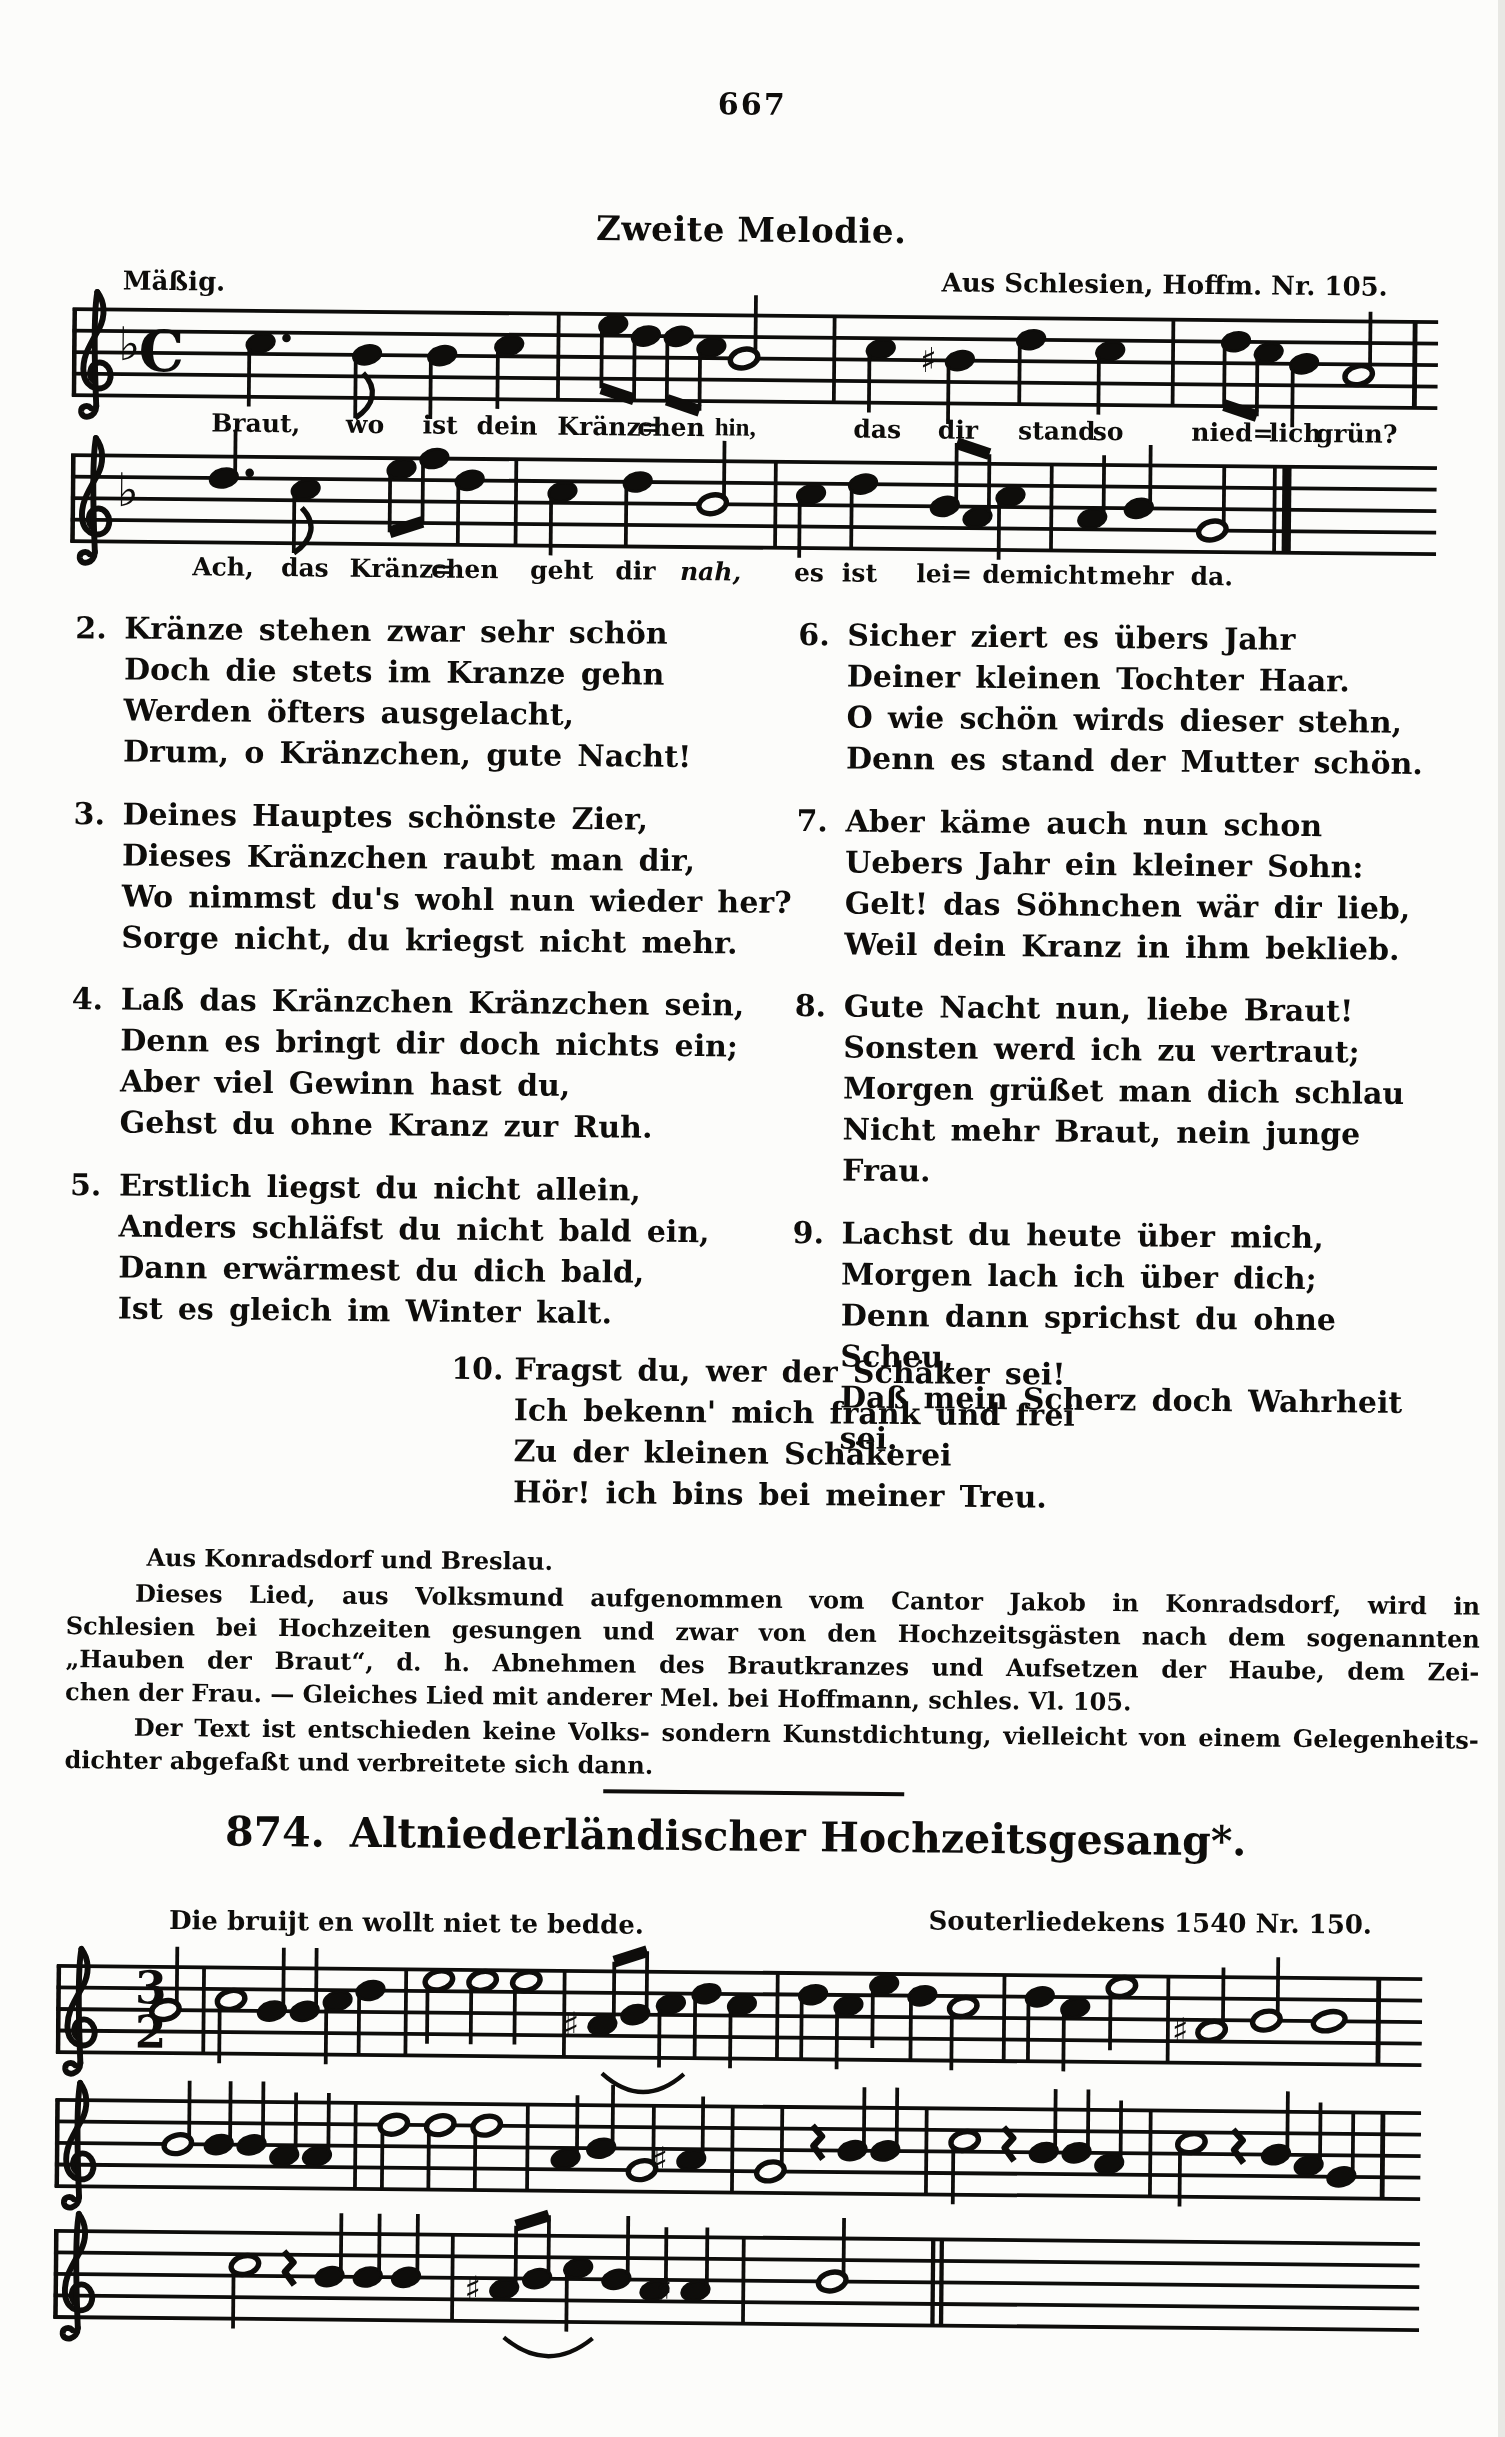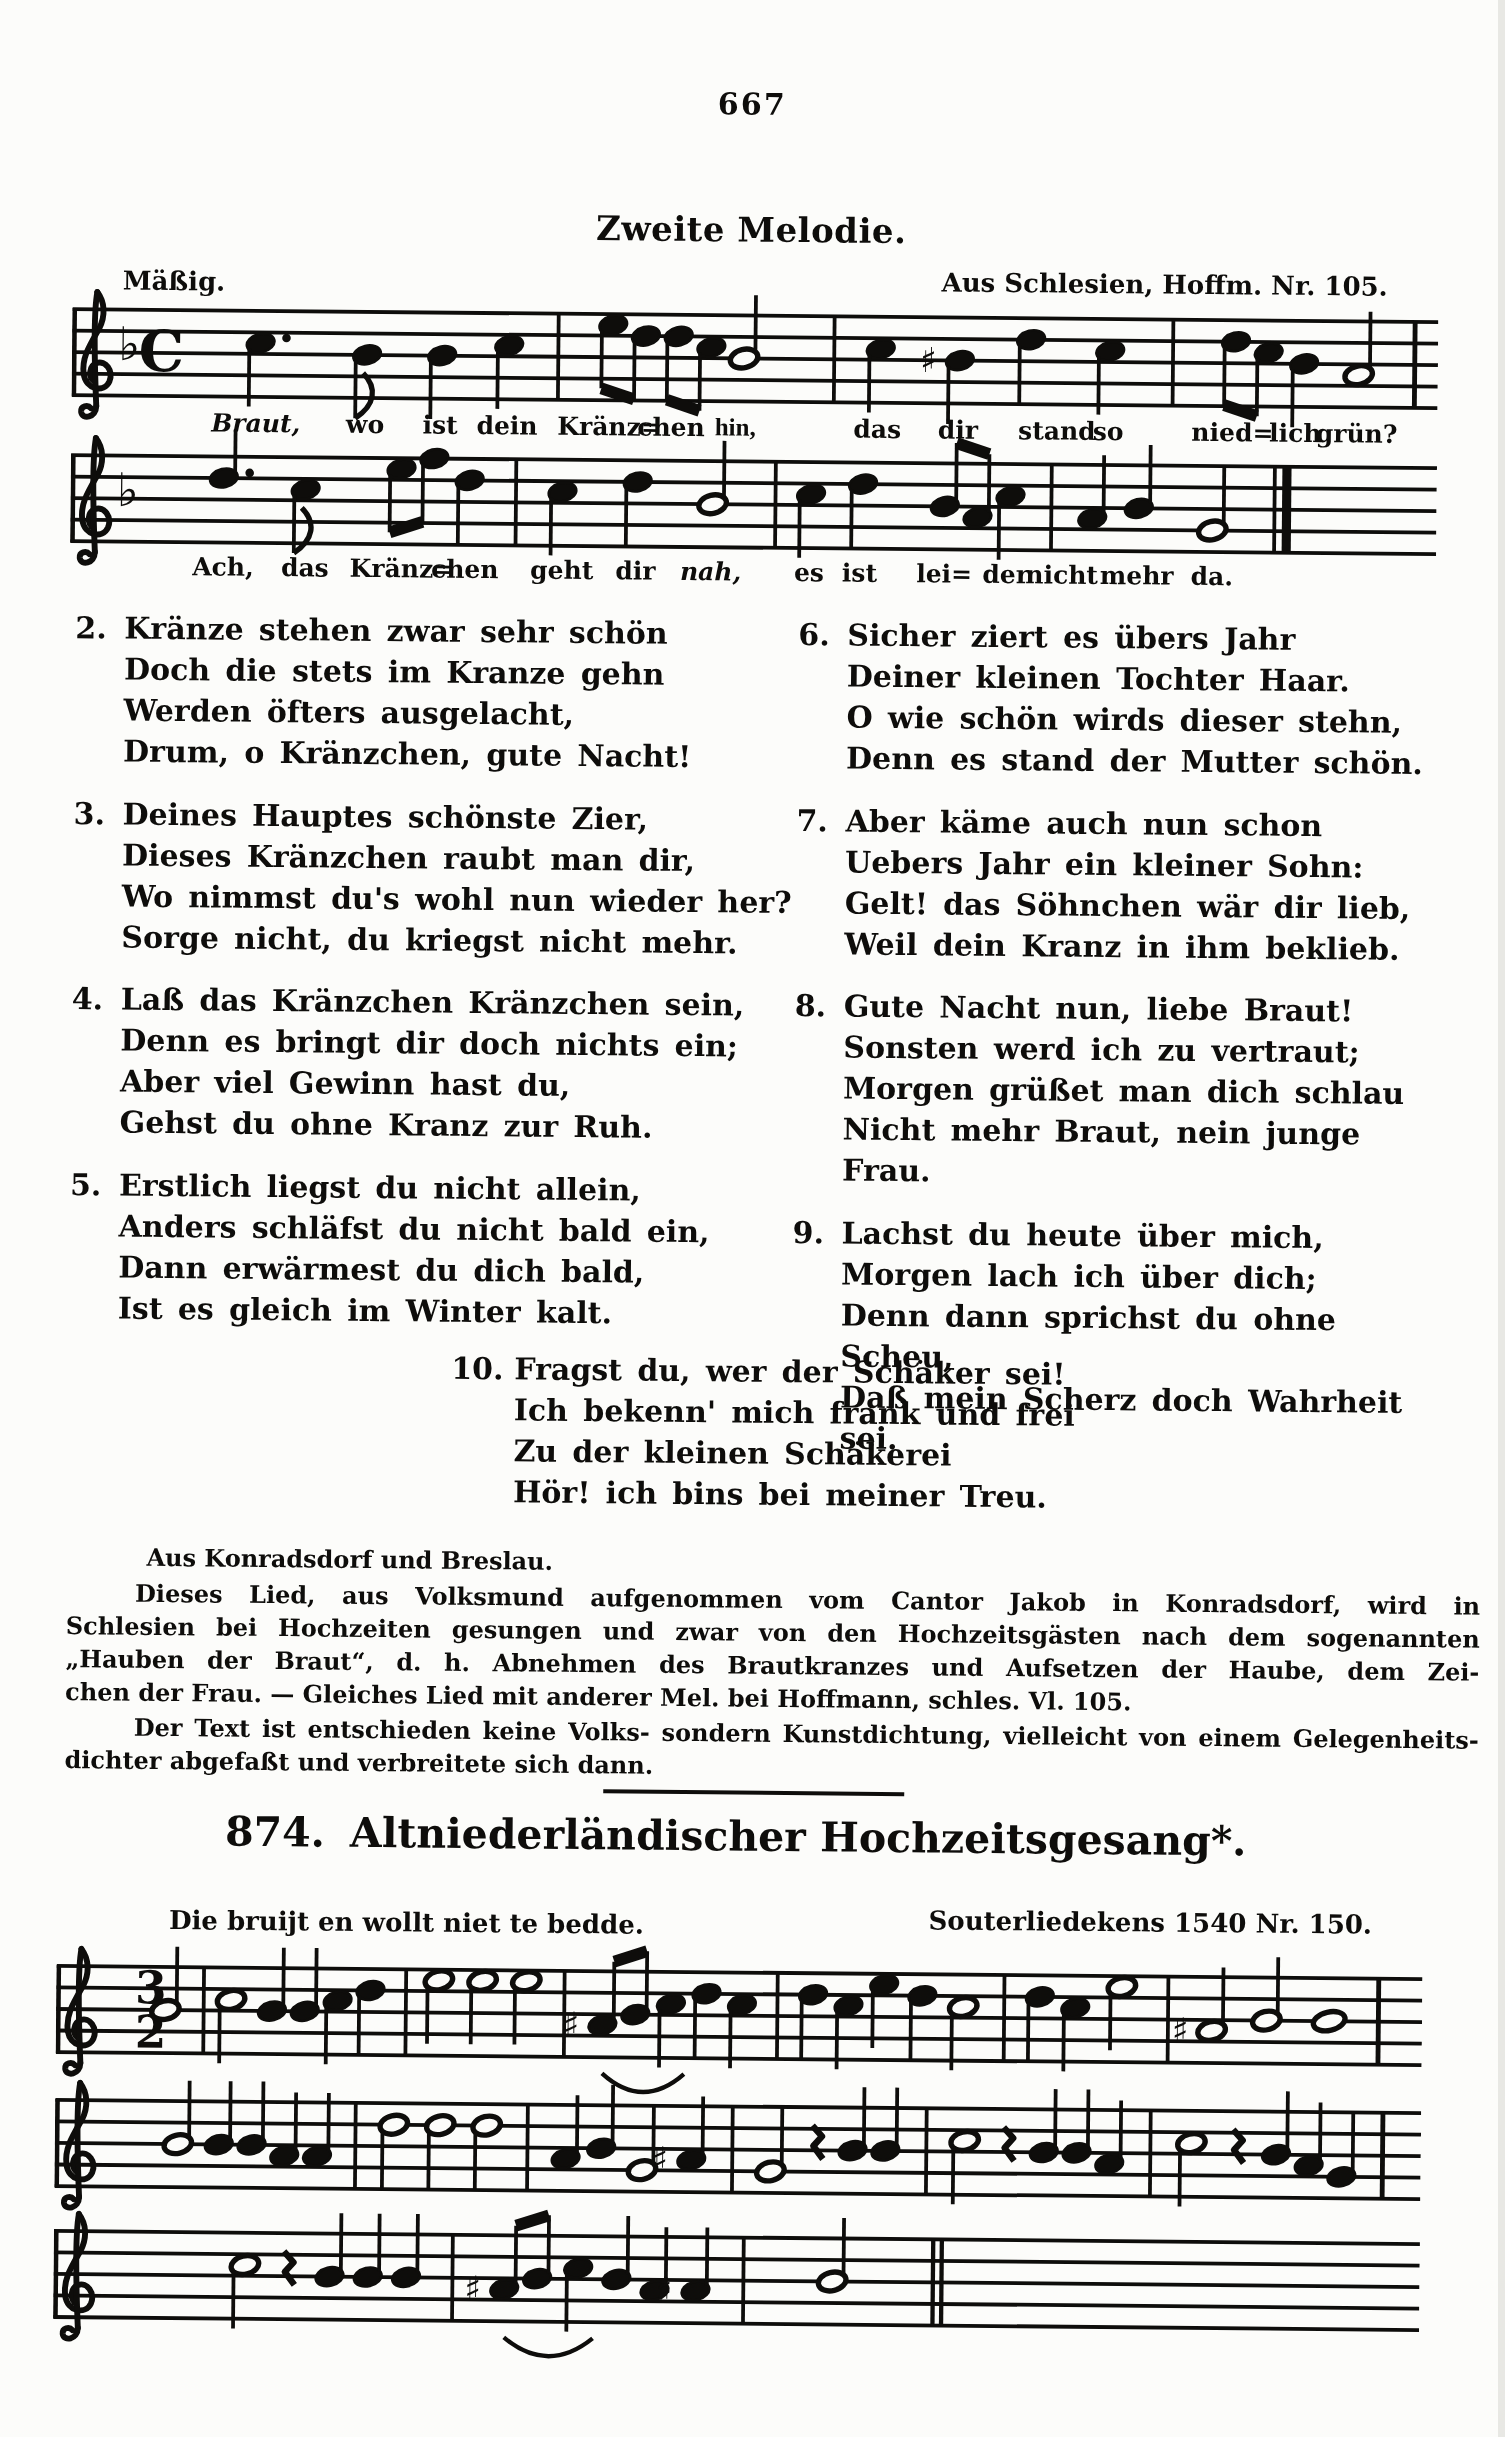--- a/index.html
+++ b/index.html
@@ -98,21 +98,21 @@
         <line x1="2143.08" y1="100" x2="2143.08" y2="208" stroke="#0e0d0b" stroke-width="7"></line>
         <ellipse cx="2225.04" cy="110" rx="26" ry="17" transform="rotate(-14 2225.04 110)" fill="#0e0d0b" stroke="#0e0d0b" stroke-width="5"></ellipse>
         <line x1="2204.04" y1="120" x2="2204.04" y2="228" stroke="#0e0d0b" stroke-width="7"></line>
         <ellipse cx="2291.08" cy="130" rx="26" ry="17" transform="rotate(-14 2291.08 130)" fill="#0e0d0b" stroke="#0e0d0b" stroke-width="5"></ellipse>
         <line x1="2270.08" y1="140" x2="2270.08" y2="248" stroke="#0e0d0b" stroke-width="7"></line>
         <ellipse cx="2392.68" cy="150" rx="26" ry="17" transform="rotate(-14 2392.68 150)" fill="#fcfcfa" stroke="#0e0d0b" stroke-width="10"></ellipse>
         <line x1="2413.68" y1="140" x2="2413.68" y2="32" stroke="#0e0d0b" stroke-width="7"></line>
         <line x1="2496.82" y1="50" x2="2496.82" y2="210" stroke="#0e0d0b" stroke-width="9"></line>
       </svg>
     <div id="l1" class="lyrics" style="top:407px">
-        <span class="syl" style="left: 13.5%; font-style: italic;">Braut,</span>
+        <span class="syl" style="left: 13.5%;">Braut,</span>
         <span class="syl" style="left: 21.5%;">wo</span>
         <span class="syl" style="left: 27%;">ist</span>
         <span class="syl" style="left: 31.9%;">dein</span>
         <span class="syl" style="left: 39.4%;">Kränz=</span>
         <span class="syl" style="left: 43.9%;">chen</span>
         <span class="syl" style="left: 48.6%; font-family: Liberation Serif, serif;">hin,</span>
         <span class="syl" style="left: 59%;">das</span>
         <span class="syl" style="left: 64.9%;">dir</span>
         <span class="syl" style="left: 70.1%; margin-left: 28px;">stand</span>
         <span class="syl" style="left: 75.9%;">so</span>

